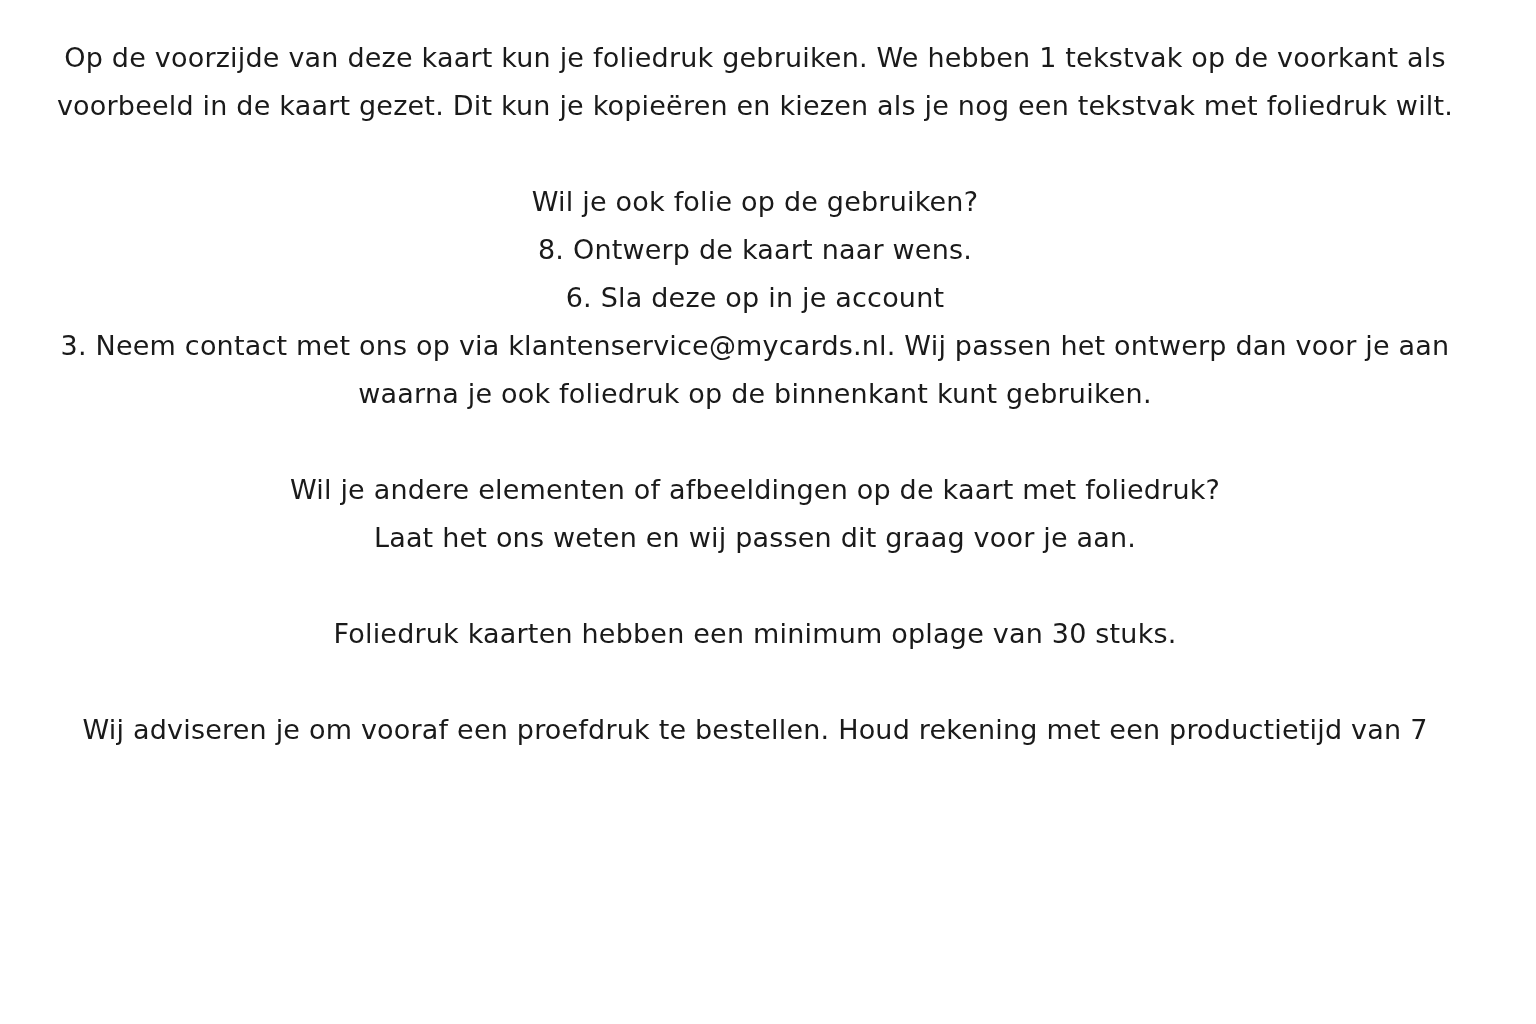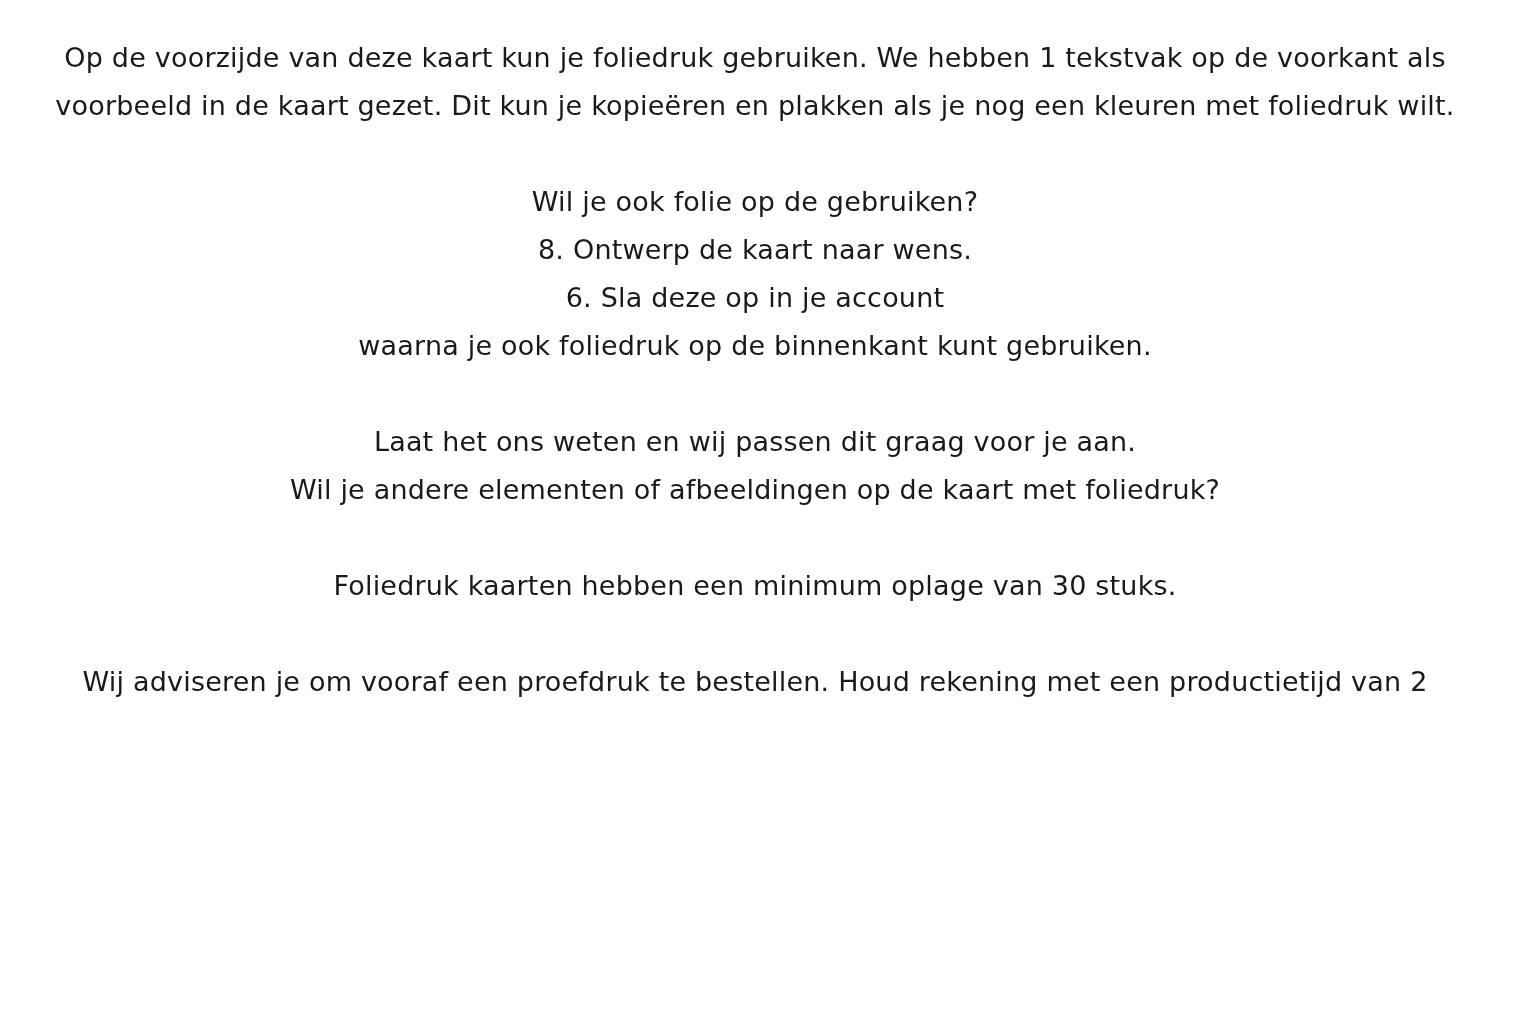--- a/index.html
+++ b/index.html
@@ -34,38 +34,39 @@
   }
 </style>
 </head>
 <body>
 
 <div class="page">
   <div class="doc">
 
     <div class="paragraph">
       <div class="line">Op de voorzijde van deze kaart kun je foliedruk gebruiken. We hebben 1 tekstvak op de voorkant als</div>
-      <div class="line">voorbeeld in de kaart gezet. Dit kun je kopieëren en plakken als je nog een kleuren met foliedruk wilt.</div>
+      <div class="line">voorbeeld in de kaart gezet. Dit kun je kopieëren en kiezen als je nog een tekstvak met foliedruk wilt.</div>
     </div>
 
     <div class="paragraph">
       <div class="line">Wil je ook folie op de gebruiken?</div>
       <div class="line">8. Ontwerp de kaart naar wens.</div>
       <div class="line">6. Sla deze op in je account</div>
+      <div class="line">3. Neem contact met ons op via klantenservice@mycards.nl. Wij passen het ontwerp dan voor je aan</div>
       <div class="line">waarna je ook foliedruk op de binnenkant kunt gebruiken.</div>
     </div>
 
 
     <div class="paragraph">
+      <div class="line">Wil je andere elementen of afbeeldingen op de kaart met foliedruk?</div>
       <div class="line">Laat het ons weten en wij passen dit graag voor je aan.</div>
-      <div class="line">Wil je andere elementen of afbeeldingen op de kaart met foliedruk?</div>
     </div>
 
     <div class="paragraph">
       <div class="line">Foliedruk kaarten hebben een minimum oplage van 30 stuks.</div>
     </div>
 
     <div class="paragraph">
-      <div class="line">Wij adviseren je om vooraf een proefdruk te bestellen. Houd rekening met een productietijd van 2</div>
+      <div class="line">Wij adviseren je om vooraf een proefdruk te bestellen. Houd rekening met een productietijd van 7</div>
     </div>
 
   </div>
 </div>
 
 </body></html>

